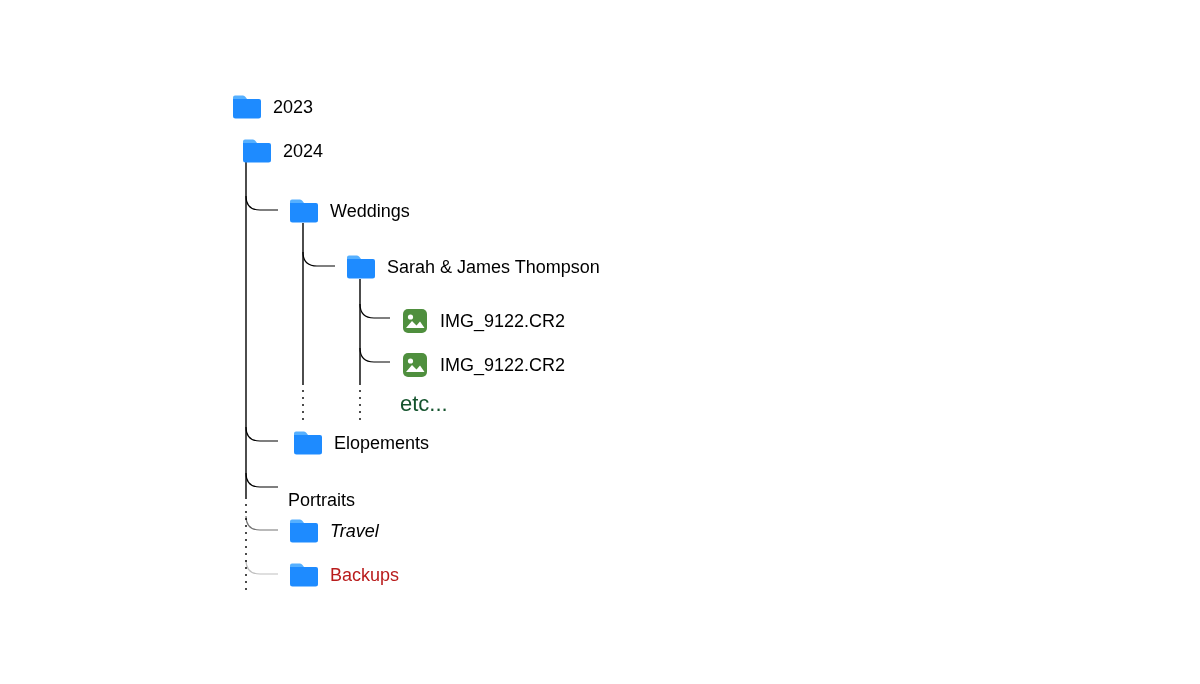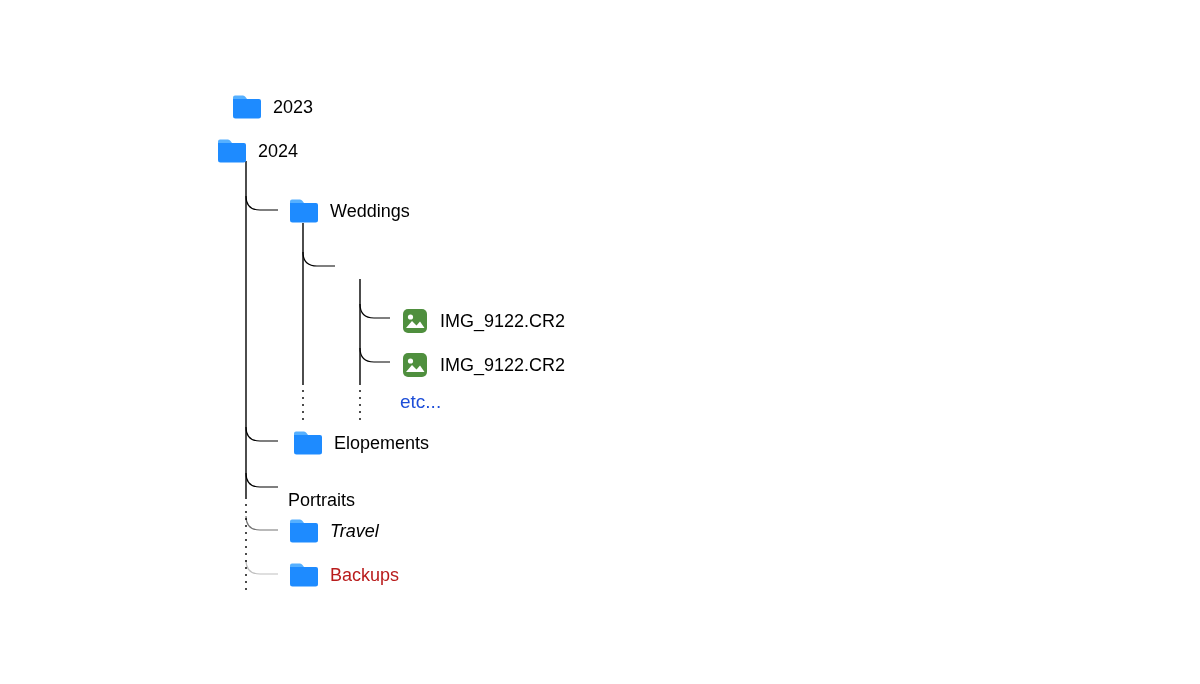--- a/index.html
+++ b/index.html
@@ -27,22 +27,22 @@
     height: 32px;
     white-space: nowrap;
   }
   .node .label {
     line-height: 32px;
   }
   .faded1 .label { color: #000000; font-style: italic; }
   .faded2 .label { color: #b91c1c; }
   .etc {
     position: absolute;
-    color: #1d4ed8;
-    font-size: 19px;
+    color: #14532d;
+    font-size: 22px;
   }
   svg.folder { width: 30px; height: 26px; display: block; }
   svg.image  { width: 26px; height: 26px; display: block; }
   svg.conn   { position: absolute; overflow: visible; pointer-events:none; }
 </style>
 </head>
 <body>
 
 <svg width="0" height="0" style="position:absolute">
   <defs>
@@ -87,34 +87,40 @@
     <path d="M0 69 Q0 83 14 83 L30 83" stroke="#000" stroke-width="1.2" fill="none"></path>
   </svg>
 
   <div class="node" style="left:231px; top:91px;">
     <svg class="folder">
         <use href="#folder-shape"></use>
       </svg>
     <span class="label">2023</span>
   </div>
 
-  <div class="node" style="left:216px; top:135px;">
+  <div class="node" style="left:241px; top:135px;">
     <svg class="folder">
         <use href="#folder-shape"></use>
       </svg>
     <span class="label">2024</span>
   </div>
 
   <div class="node" style="left:288px; top:195px;text-align:right;">
     <svg class="folder">
         <use href="#folder-shape"></use>
       </svg>
     <span class="label">Weddings</span>
   </div>
 
+  <div class="node" style="left:345px; top:251px;">
+    <svg class="folder">
+        <use href="#folder-shape"></use>
+      </svg>
+    <span class="label">Sarah &amp; James Thompson</span>
+  </div>
 
   <div class="node" style="left:402px; top:305px;">
     <svg class="image">
         <use href="#image-shape"></use>
       </svg>
     <span class="label">IMG_9122.CR2</span>
   </div>
 
   <div class="node" style="left:402px; top:349px;">
     <svg class="image">

